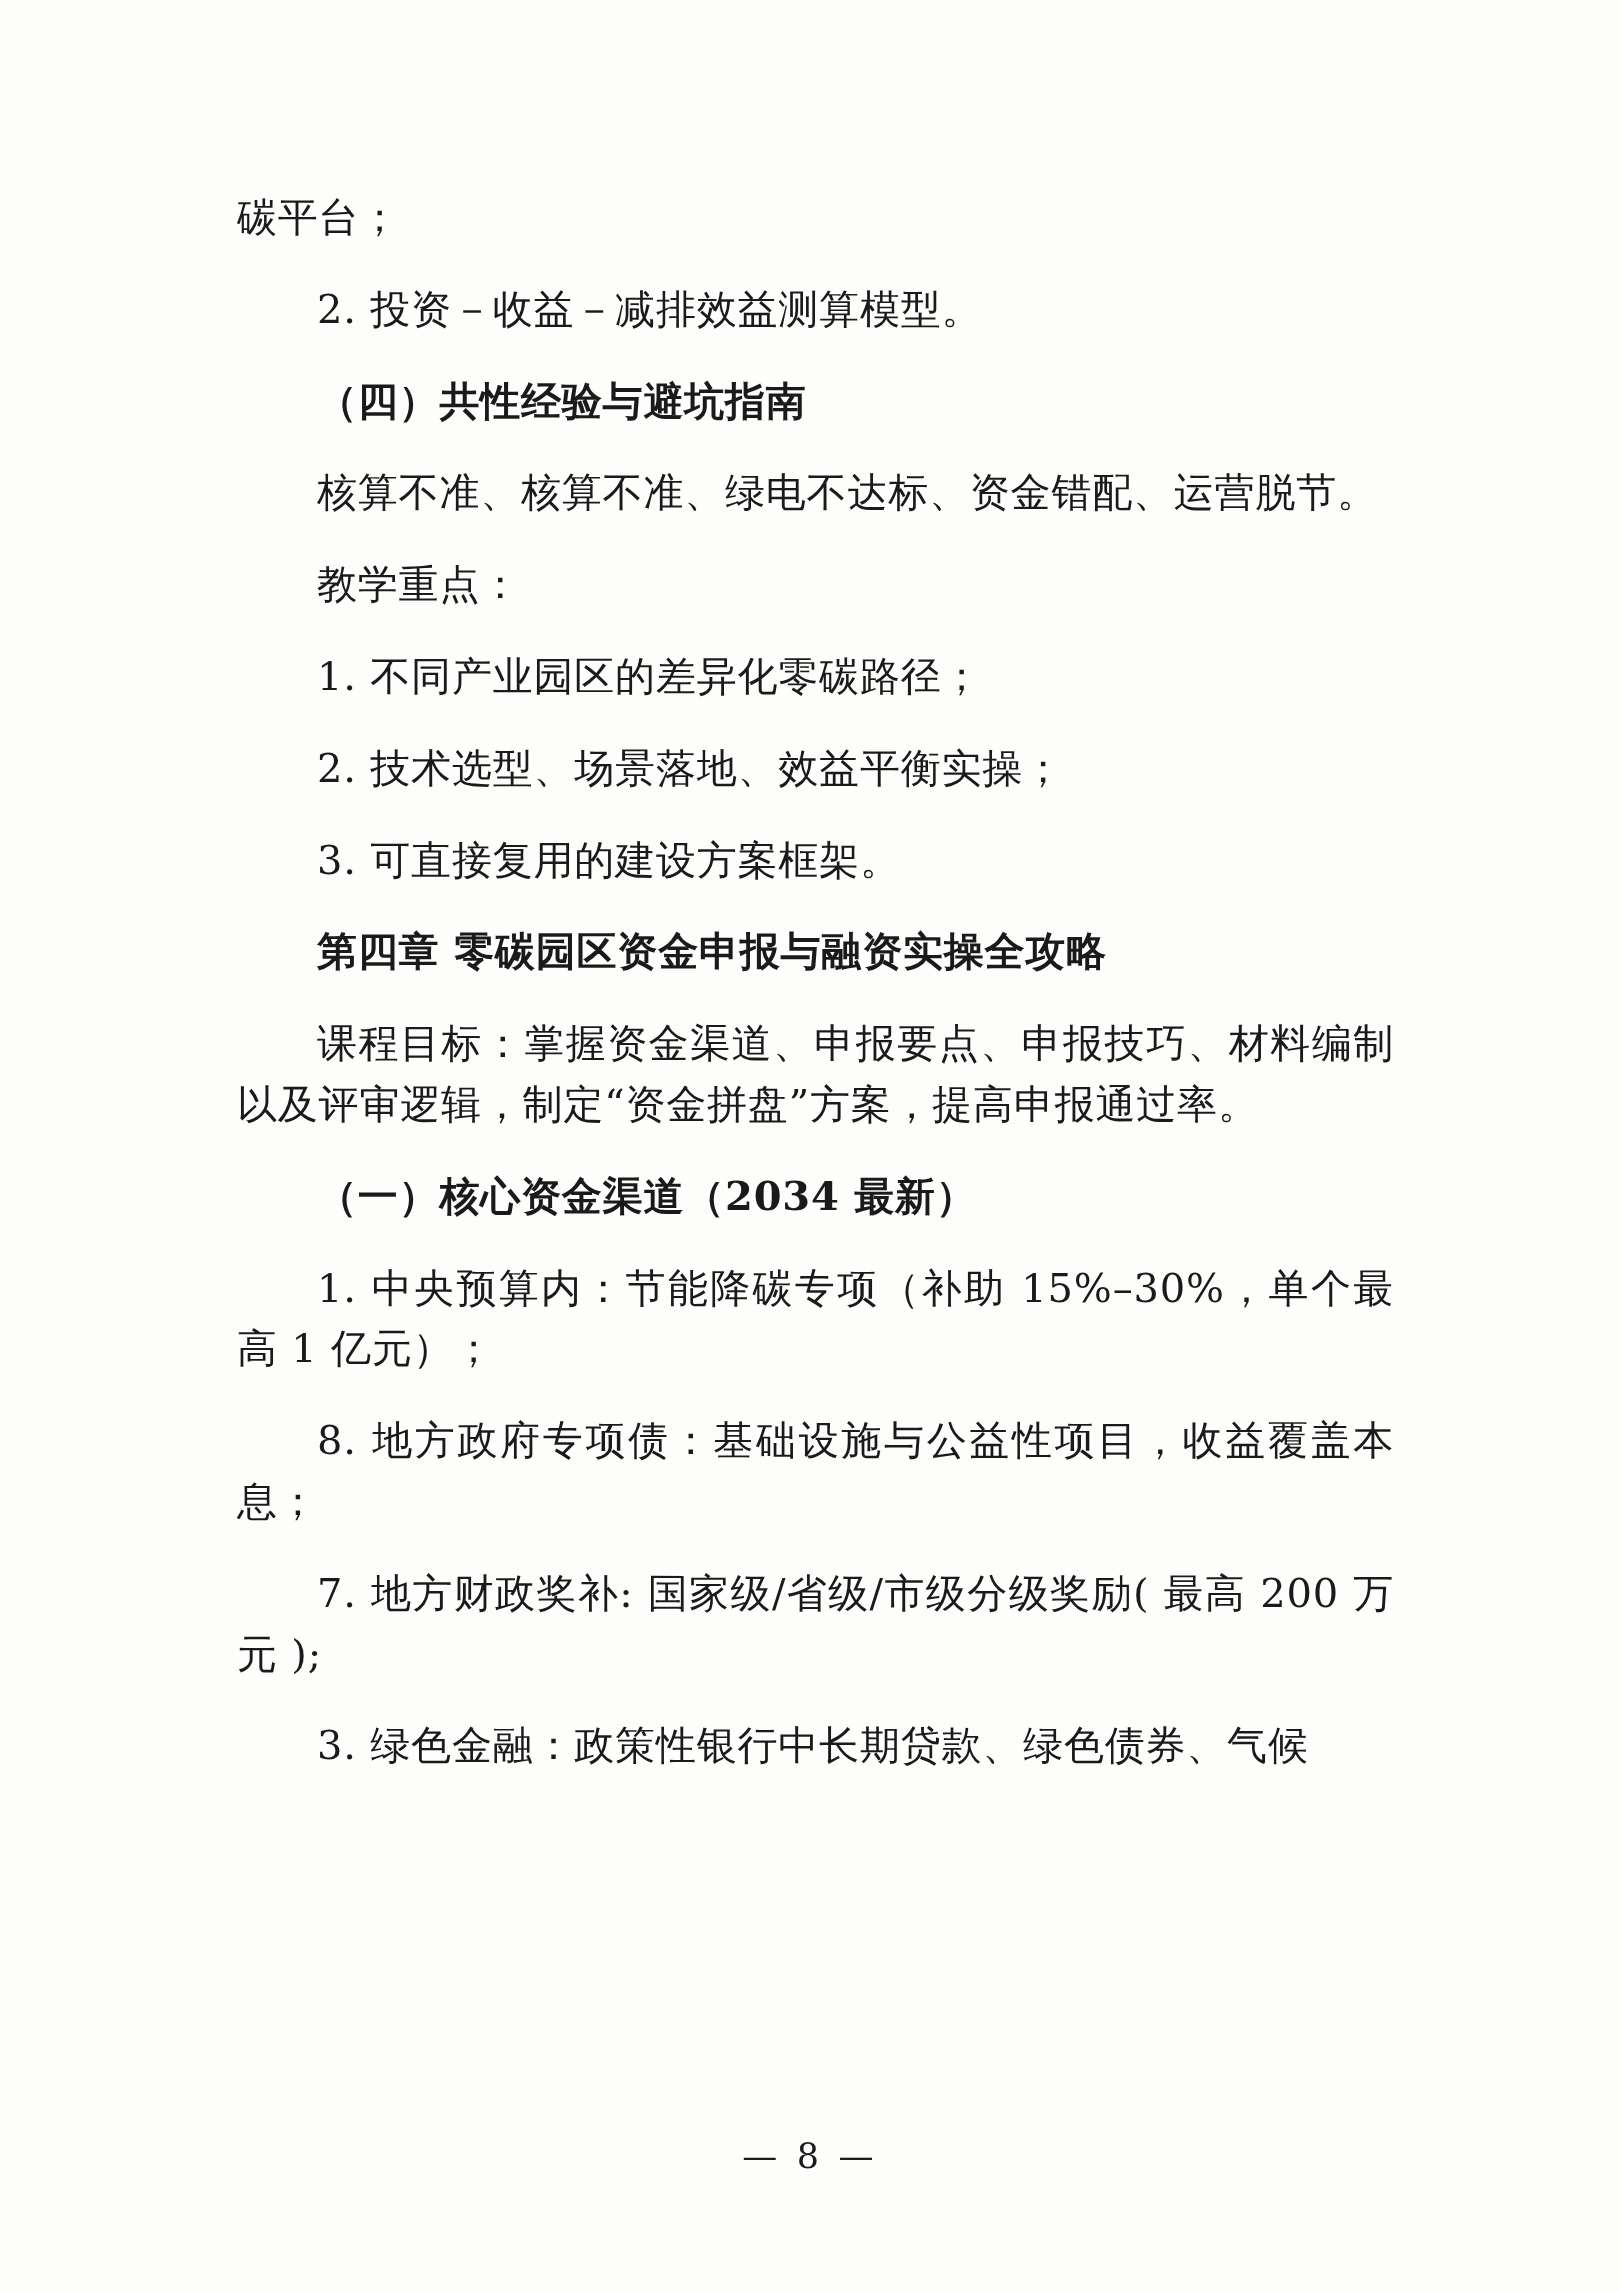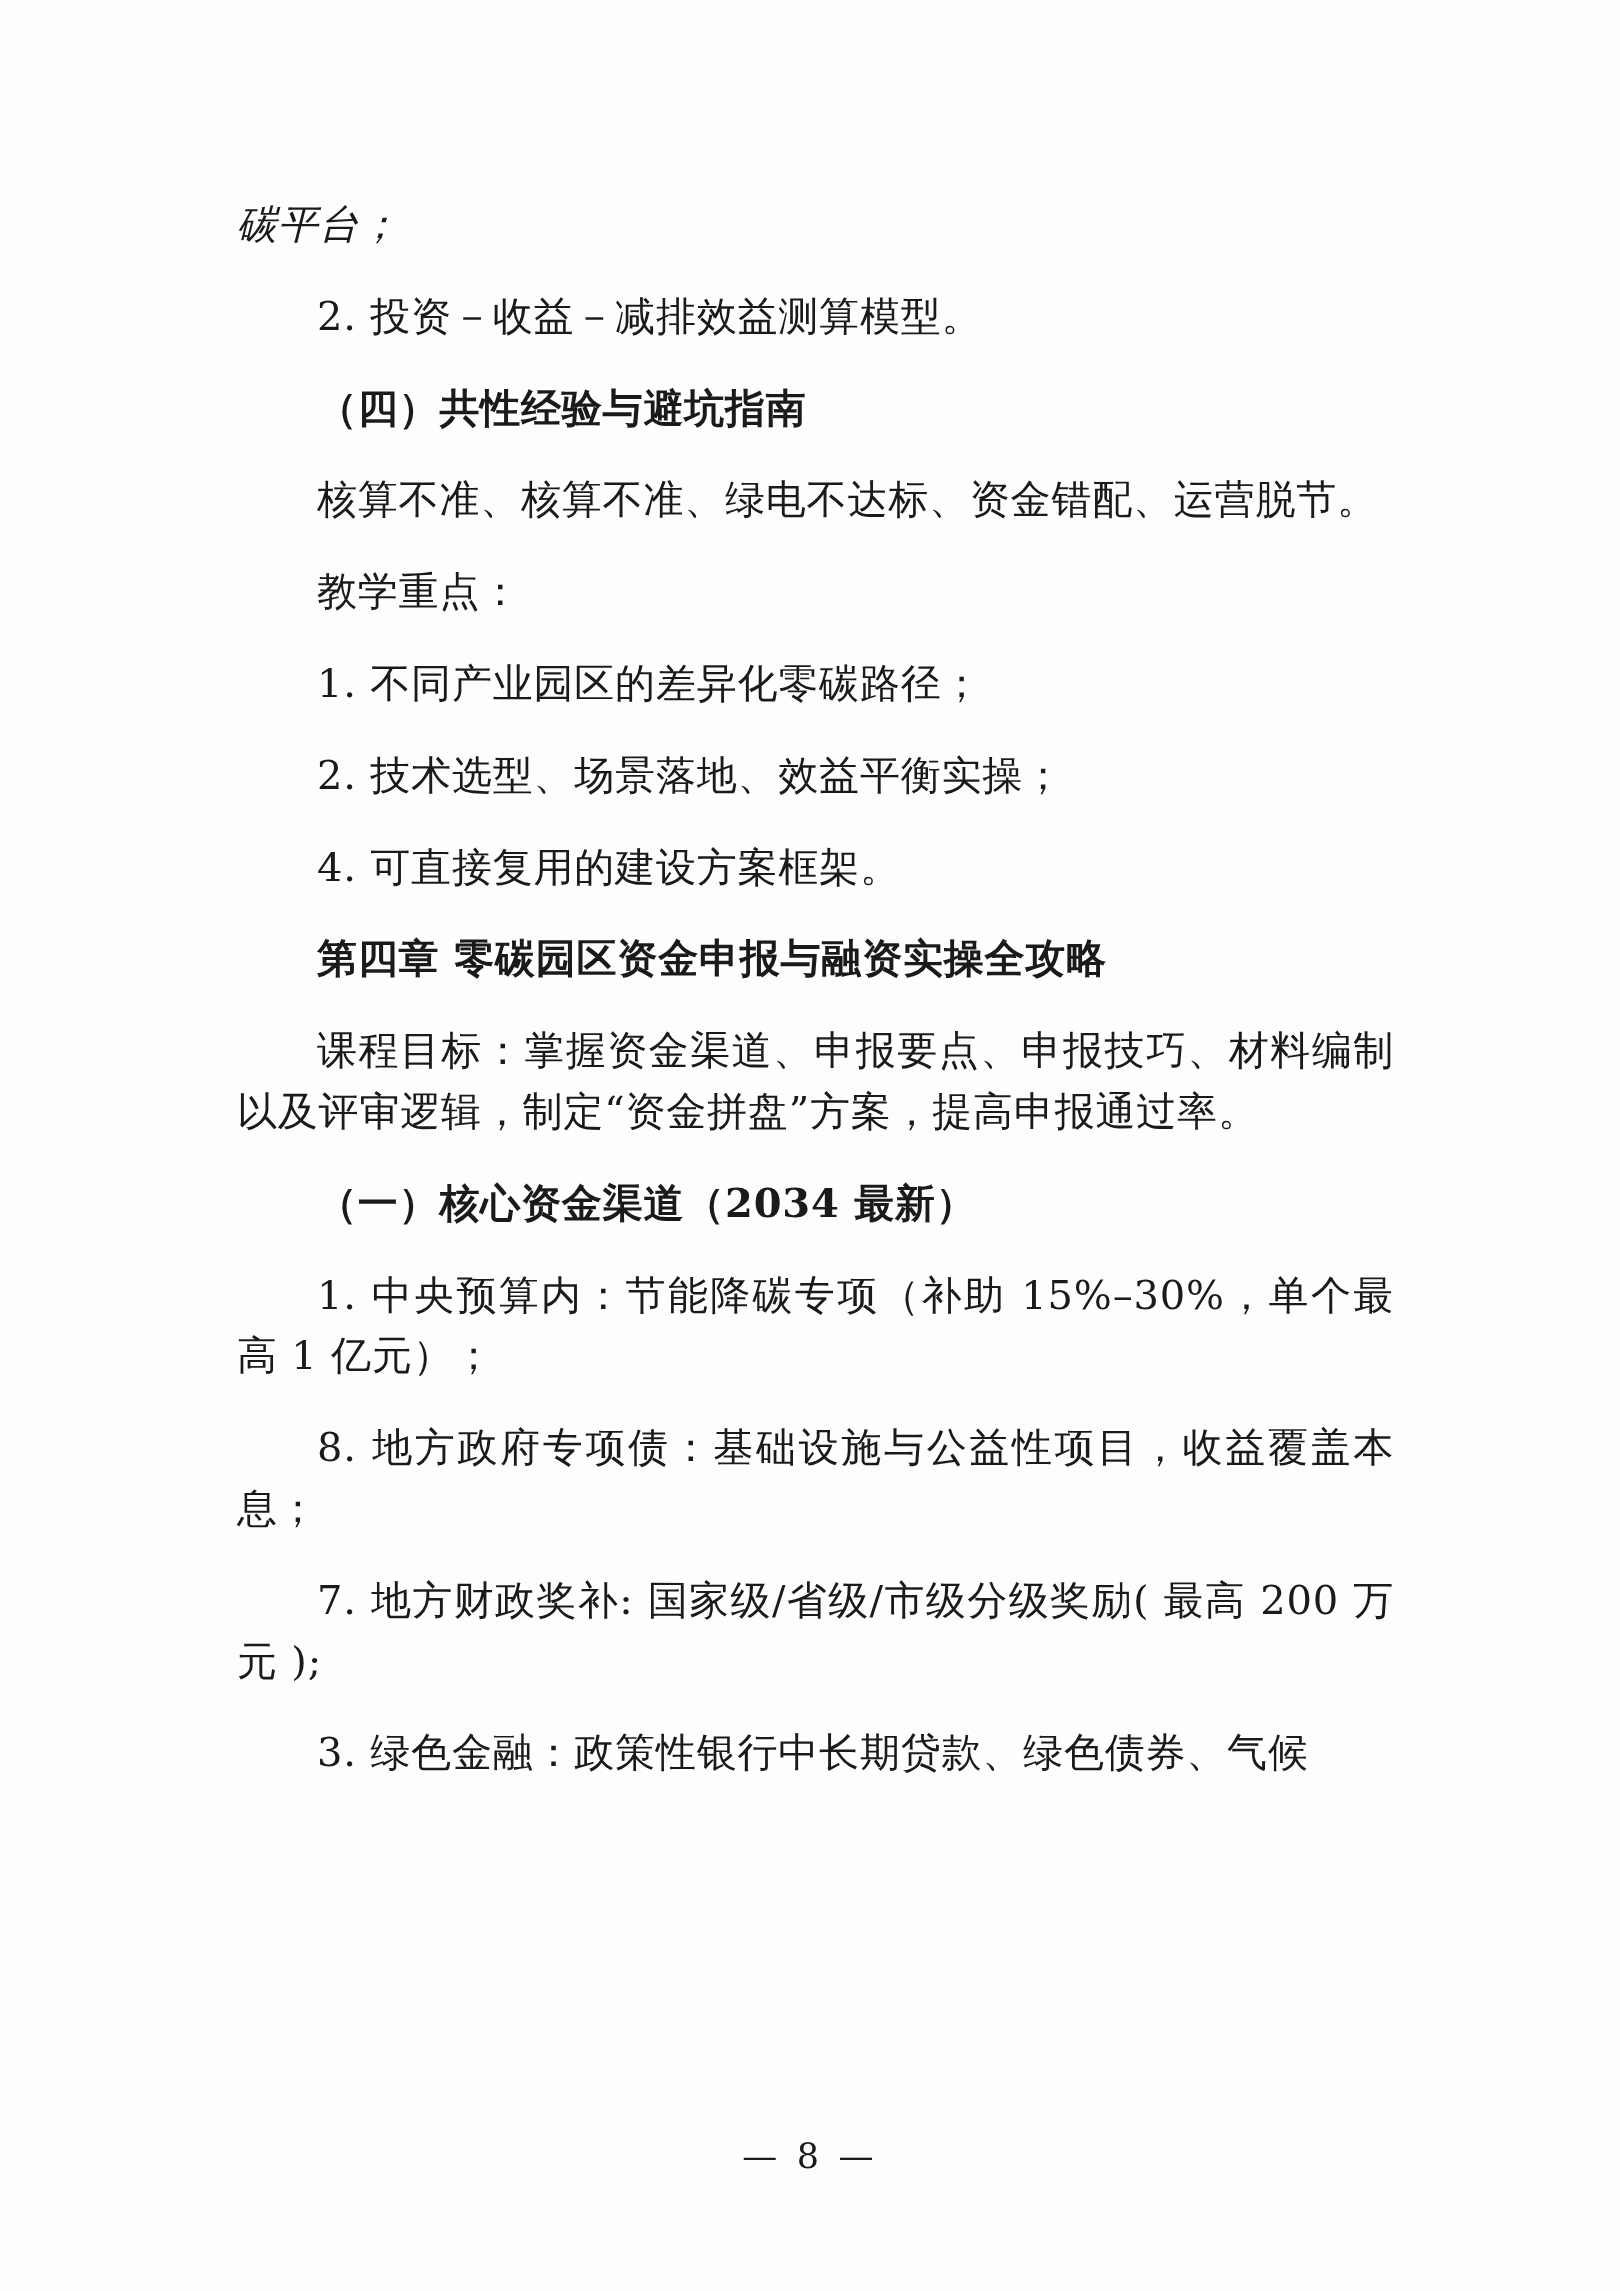--- a/index.html
+++ b/index.html
@@ -36,23 +36,22 @@
   .heading {
     margin: 12px 0 31px 0;
     font-size: 40px;
     line-height: 1.52;
     letter-spacing: 0.02em;
     font-weight: bold;
     text-indent: 2em;
     font-family: "DejaVu Serif", serif;
   }
   .first {
-    margin-top: 12px;
+    margin-top: 5px;
     text-indent: 0;
-    font-style: italic;
   }
   .footer {
     position: absolute;
     left: 0;
     right: 0;
     bottom: 116px;
     text-align: center;
     font-size: 35px;
     letter-spacing: 0.12em;
     color: #1a1a1a;
@@ -72,21 +71,21 @@
     <p class="heading">（四）共性经验与避坑指南</p>
 
     <p class="para indent">核算不准、核算不准、绿电不达标、资金错配、运营脱节。</p>
 
     <p class="para indent">教学重点：</p>
 
     <p class="para indent">1. 不同产业园区的差异化零碳路径；</p>
 
     <p class="para indent">2. 技术选型、场景落地、效益平衡实操；</p>
 
-    <p class="para indent">4. 可直接复用的建设方案框架。</p>
+    <p class="para indent">3. 可直接复用的建设方案框架。</p>
 
     <p class="heading">第四章 零碳园区资金申报与融资实操全攻略</p>
 
     <p class="para indent">课程目标：掌握资金渠道、申报要点、申报技巧、材料编制以及评审逻辑，制定“资金拼盘”方案，提高申报通过率。</p>
 
 
     <p class="heading">（一）核心资金渠道（2034 最新）</p>
 
     <p class="para indent">1. 中央预算内：节能降碳专项（补助 15%–30%，单个最高 1 亿元）；</p>
 

